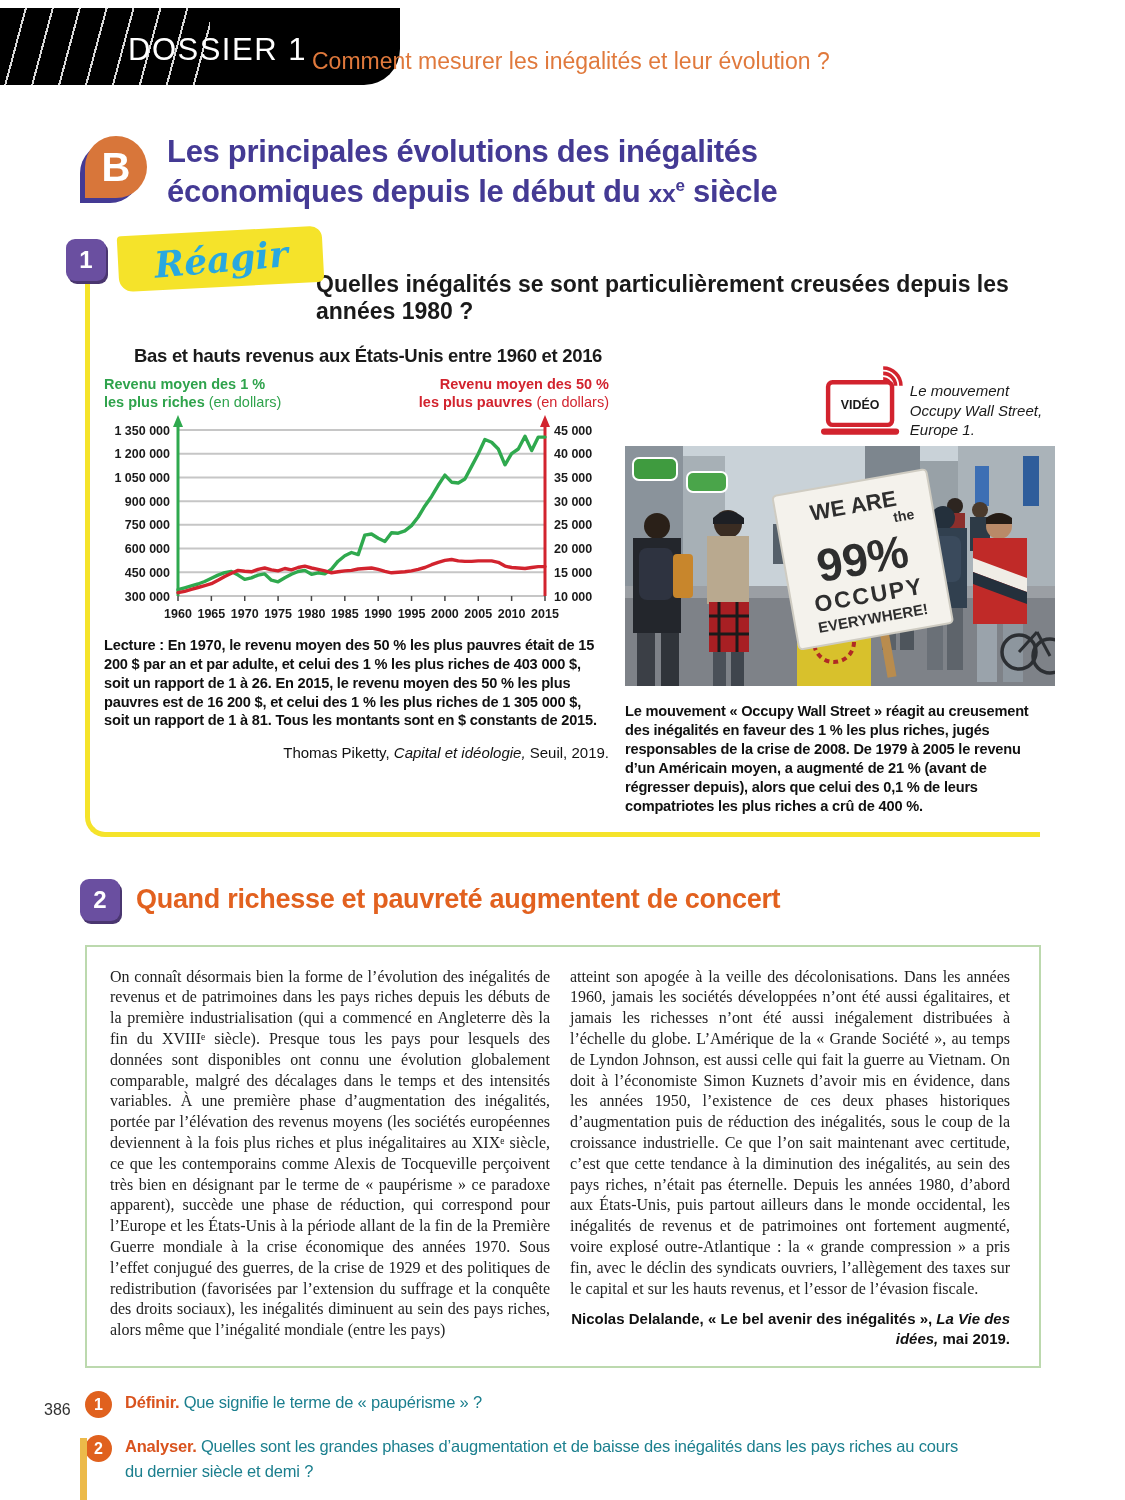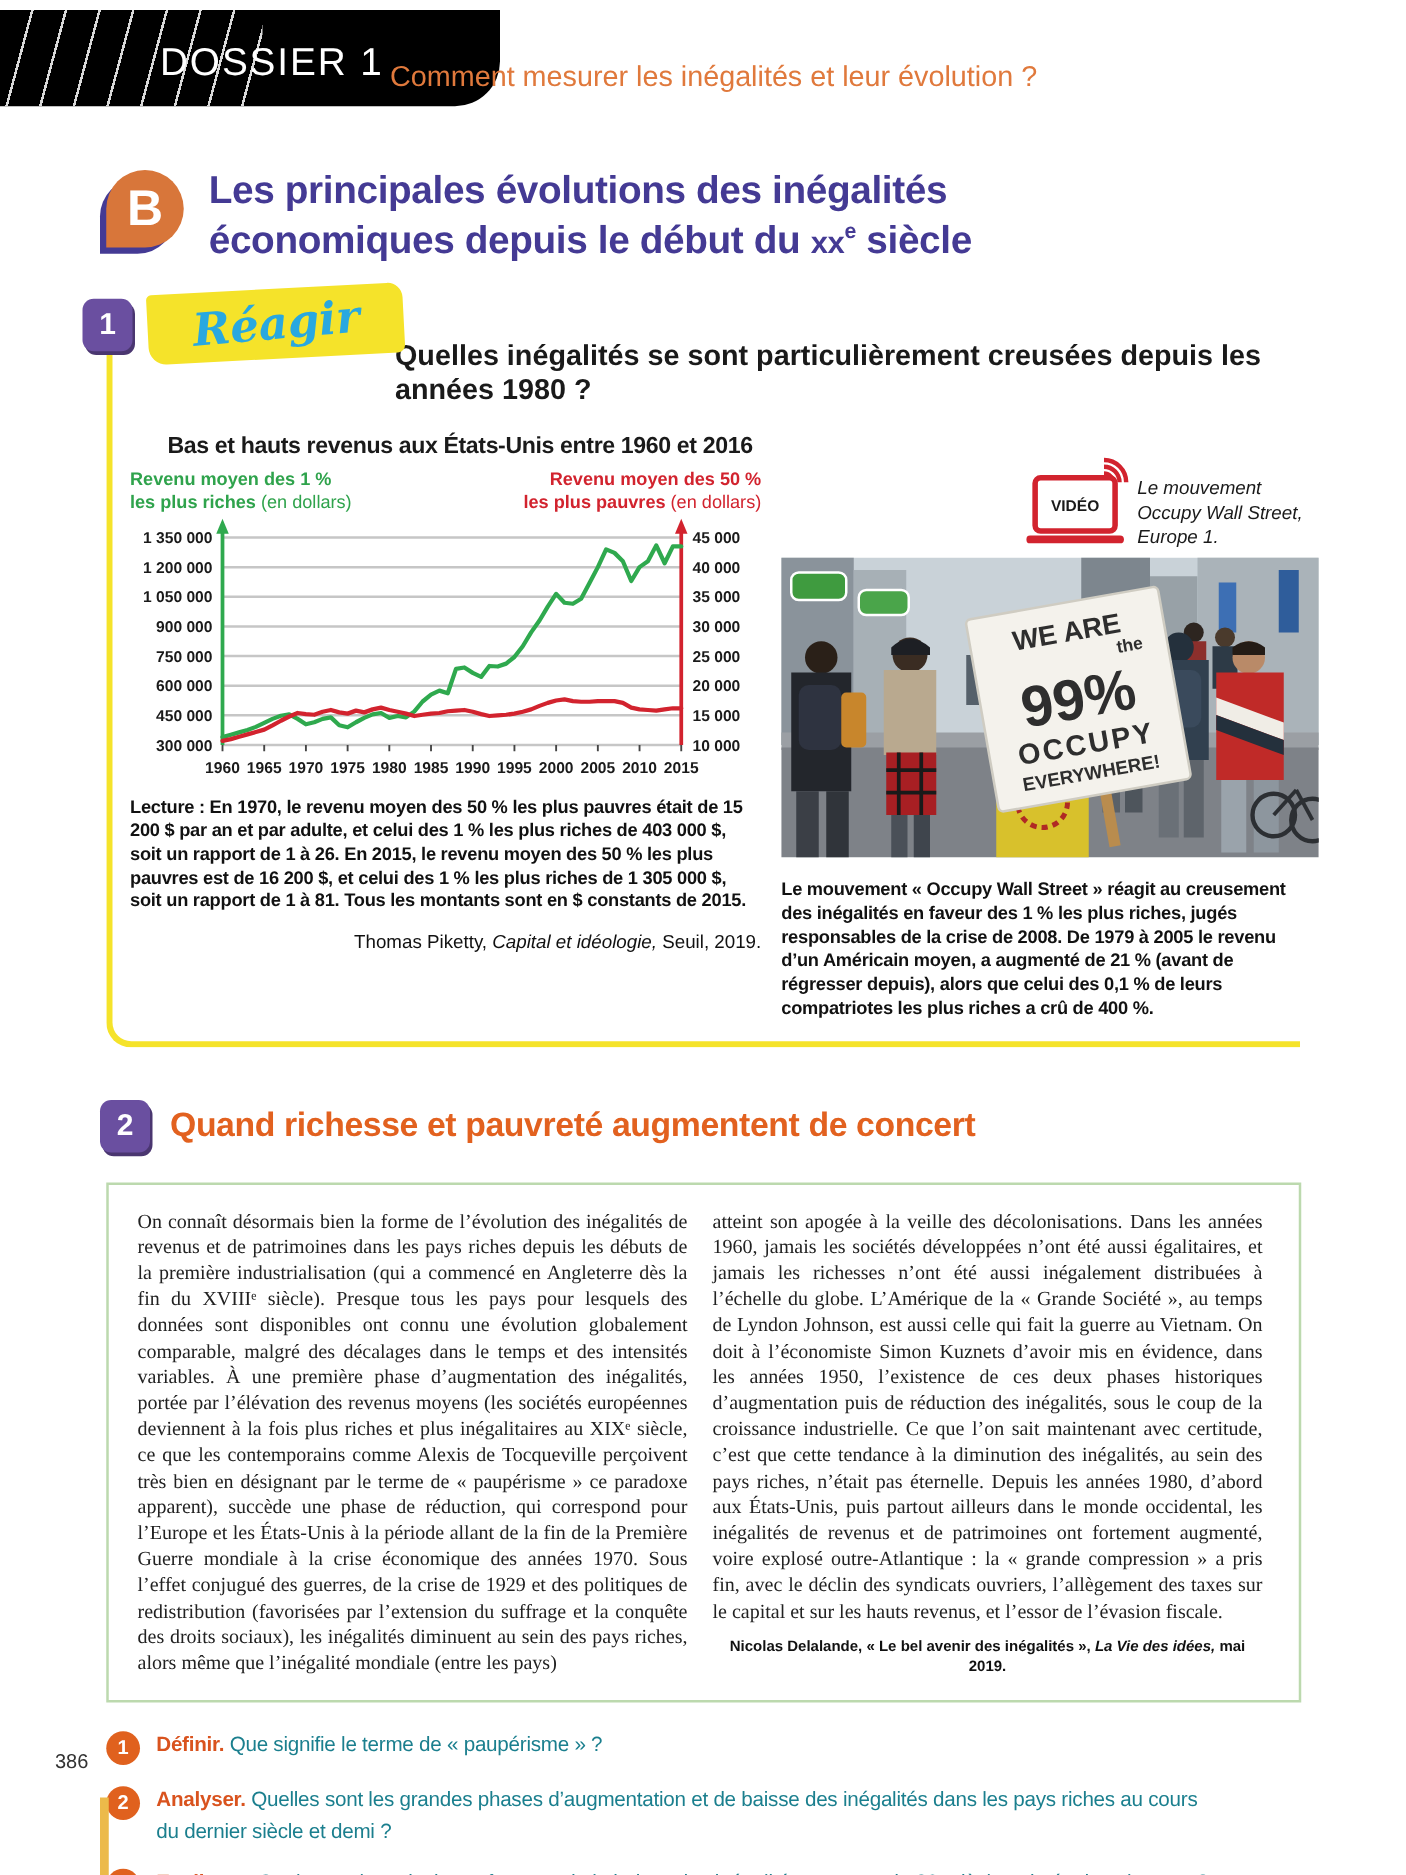--- a/index.html
+++ b/index.html
@@ -62,22 +62,22 @@
     margin-top:12px;width:418px;color:#111;}
 
   
   .section2-head{display:flex;align-items:center;gap:16px;margin:42px 0 0 80px;}
   .s2-title{color:#e2611f;font-size:27px;font-weight:700;letter-spacing:-0.3px;}
 
   .article-box{margin:24px 0 0 85px;width:906px;border:2px solid #bcd9ae;
     padding:20px 23px 18px 23px;display:flex;gap:20px;}
   .article-box .col{width:440px;font-family:"Liberation Serif",serif;font-size:16px;
     line-height:1.3;text-align:justify;color:#222;}
-  .article-source{font-family:"Liberation Sans",sans-serif;font-size:12px;font-weight:700;
-    text-align:center;margin-top:10px;line-height:1.3;color:#111;}
+  .article-source{font-family:"Liberation Sans",sans-serif;font-size:15px;font-weight:700;
+    text-align:right;margin-top:10px;line-height:1.3;color:#111;}
   .article-source .it{font-style:italic;}
 
   
   .questions{margin:22px 0 0 85px;display:flex;flex-direction:column;gap:16px;}
   .q-row{display:flex;gap:13px;align-items:flex-start;}
   .q-circle{min-width:27px;height:27px;border-radius:50%;background:#e0611e;color:#fff;
     font-weight:700;font-size:16px;display:flex;align-items:center;justify-content:center;margin-top:1px;}
   .q-text{font-size:16.5px;line-height:1.5;color:#1b7f8e;max-width:900px;letter-spacing:-0.2px;}
   .q-label{color:#d9531e;font-weight:700;}
 

